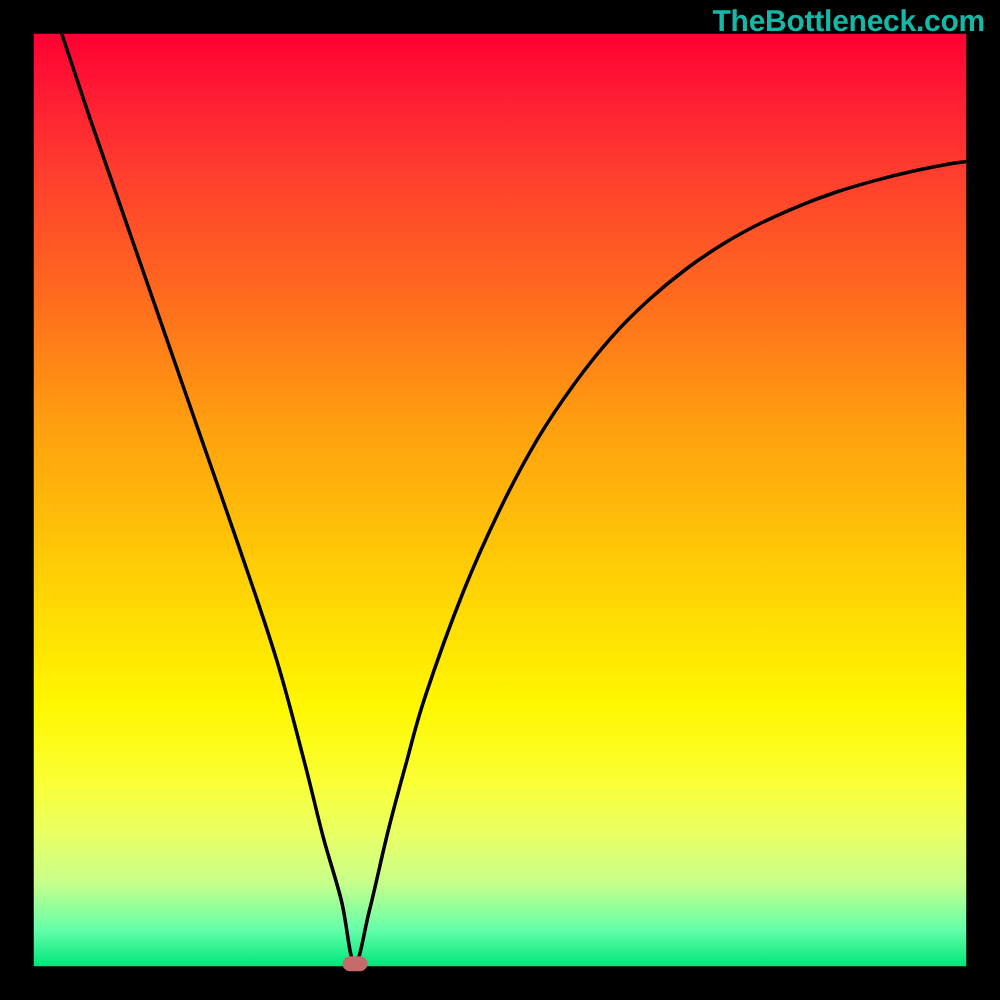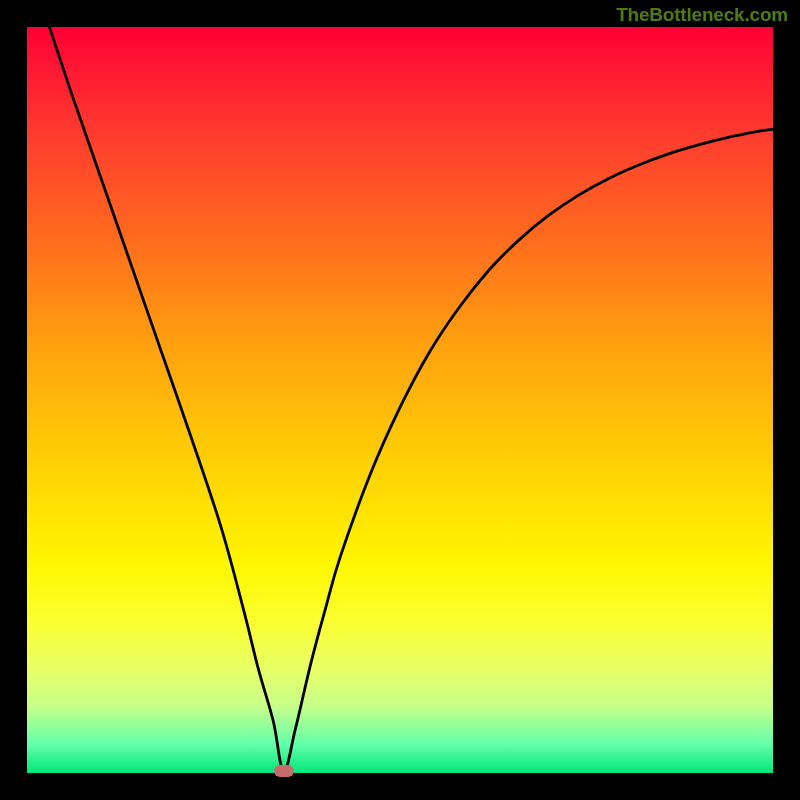--- a/index.html
+++ b/index.html
@@ -28,23 +28,23 @@
       #e8ff66 86%,
       #c8ff8a 91%,
       #66ffaa 96%,
       #00e67a 100%);
   }
   .watermark {
     position: absolute;
     top: 4px;
     right: 12px;
     font-family: Arial, Helvetica, sans-serif;
-    font-size: 19px;
+    font-size: 24px;
     font-weight: 600;
-    color: #4d7c0f;
+    color: #14b8a6;
     letter-spacing: -0.2px;
   }
   svg.curve {
     position: absolute;
     left: 0;
     top: 0;
     width: 746px;
     height: 746px;
   }
   .marker {

